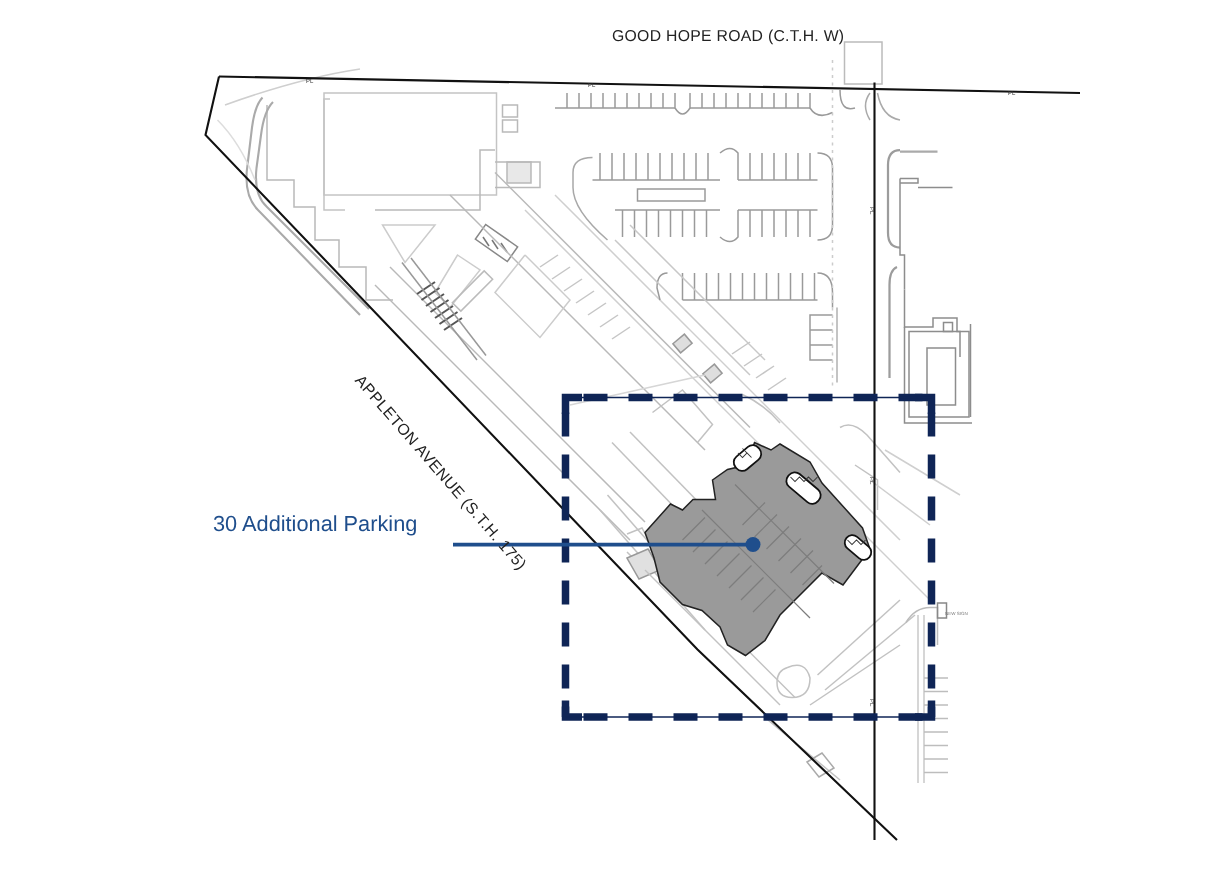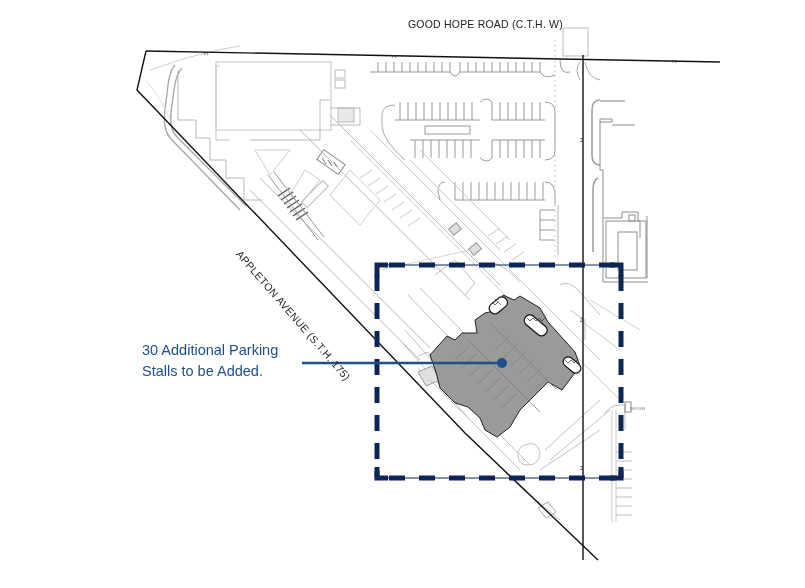--- a/index.html
+++ b/index.html
@@ -306,14 +306,13 @@
 
   <line x1="302" y1="363" x2="502" y2="363" stroke="#1f4e8c" stroke-width="2.5"></line>
   <circle cx="502" cy="363" r="5" fill="#1f4e8c"></circle>
 </svg>
 
 <div class="road-title">GOOD HOPE ROAD (C.T.H. W)</div>
 <div class="road-side">APPLETON AVENUE (S.T.H. 175)</div>
 
 <div class="callout">
   <div>30 Additional Parking</div>
-  <div>Stalls to be Added.</div>
 </div>
 
 </body></html>

